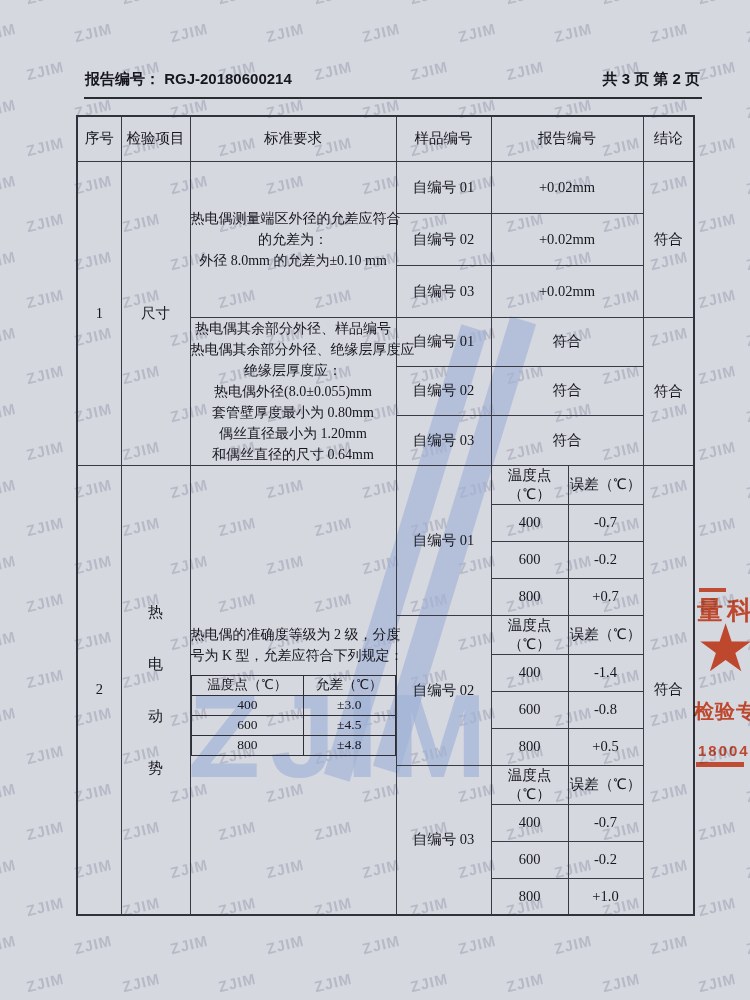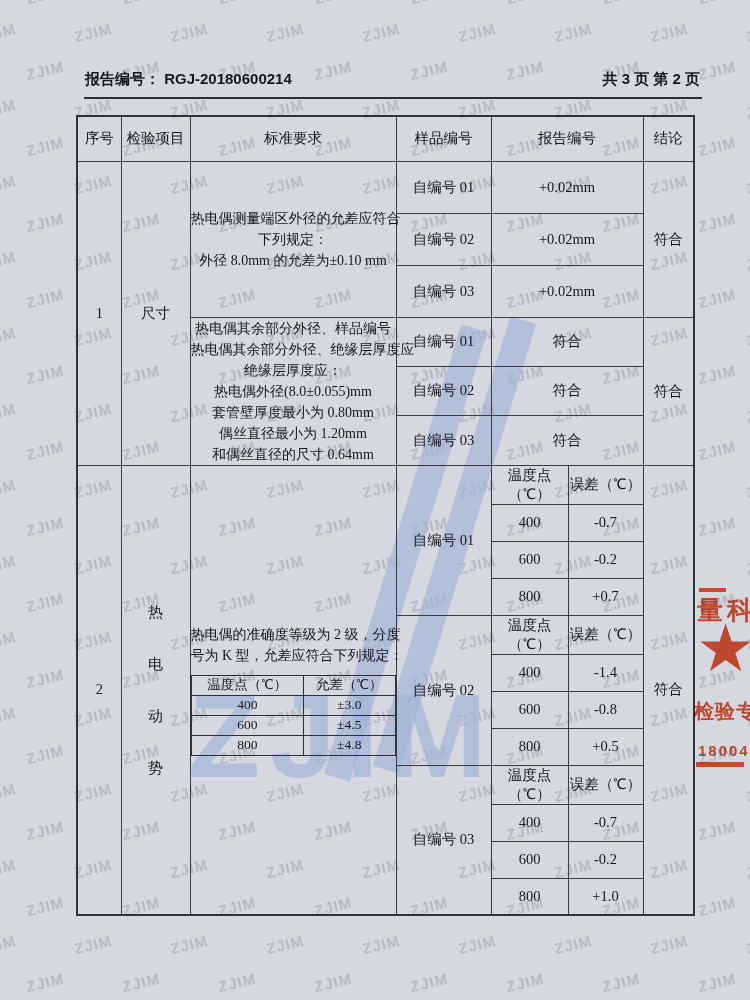--- a/index.html
+++ b/index.html
@@ -354,21 +354,21 @@
     <th>样品编号</th>
     <th colspan="2">报告编号</th>
     <th>结论</th>
   </tr>
 
   <tr class="ra">
     <td rowspan="6">1</td>
     <td rowspan="6">尺寸</td>
     <td rowspan="3" class="std">
       <div class="std-line">热电偶测量端区外径的允差应符合</div>
-      <div class="std-line">下列规定：</div>
+      <div class="std-line">的允差为：</div>
       <div class="std-line">外径 8.0mm 的允差为±0.10 mm</div>
     </td>
     <td>自编号 01</td>
     <td colspan="2">+0.02mm</td>
     <td rowspan="3">符合</td>
   </tr>
   <tr class="ra">
     <td>自编号 02</td>
     <td colspan="2">+0.02mm</td>
   </tr>

